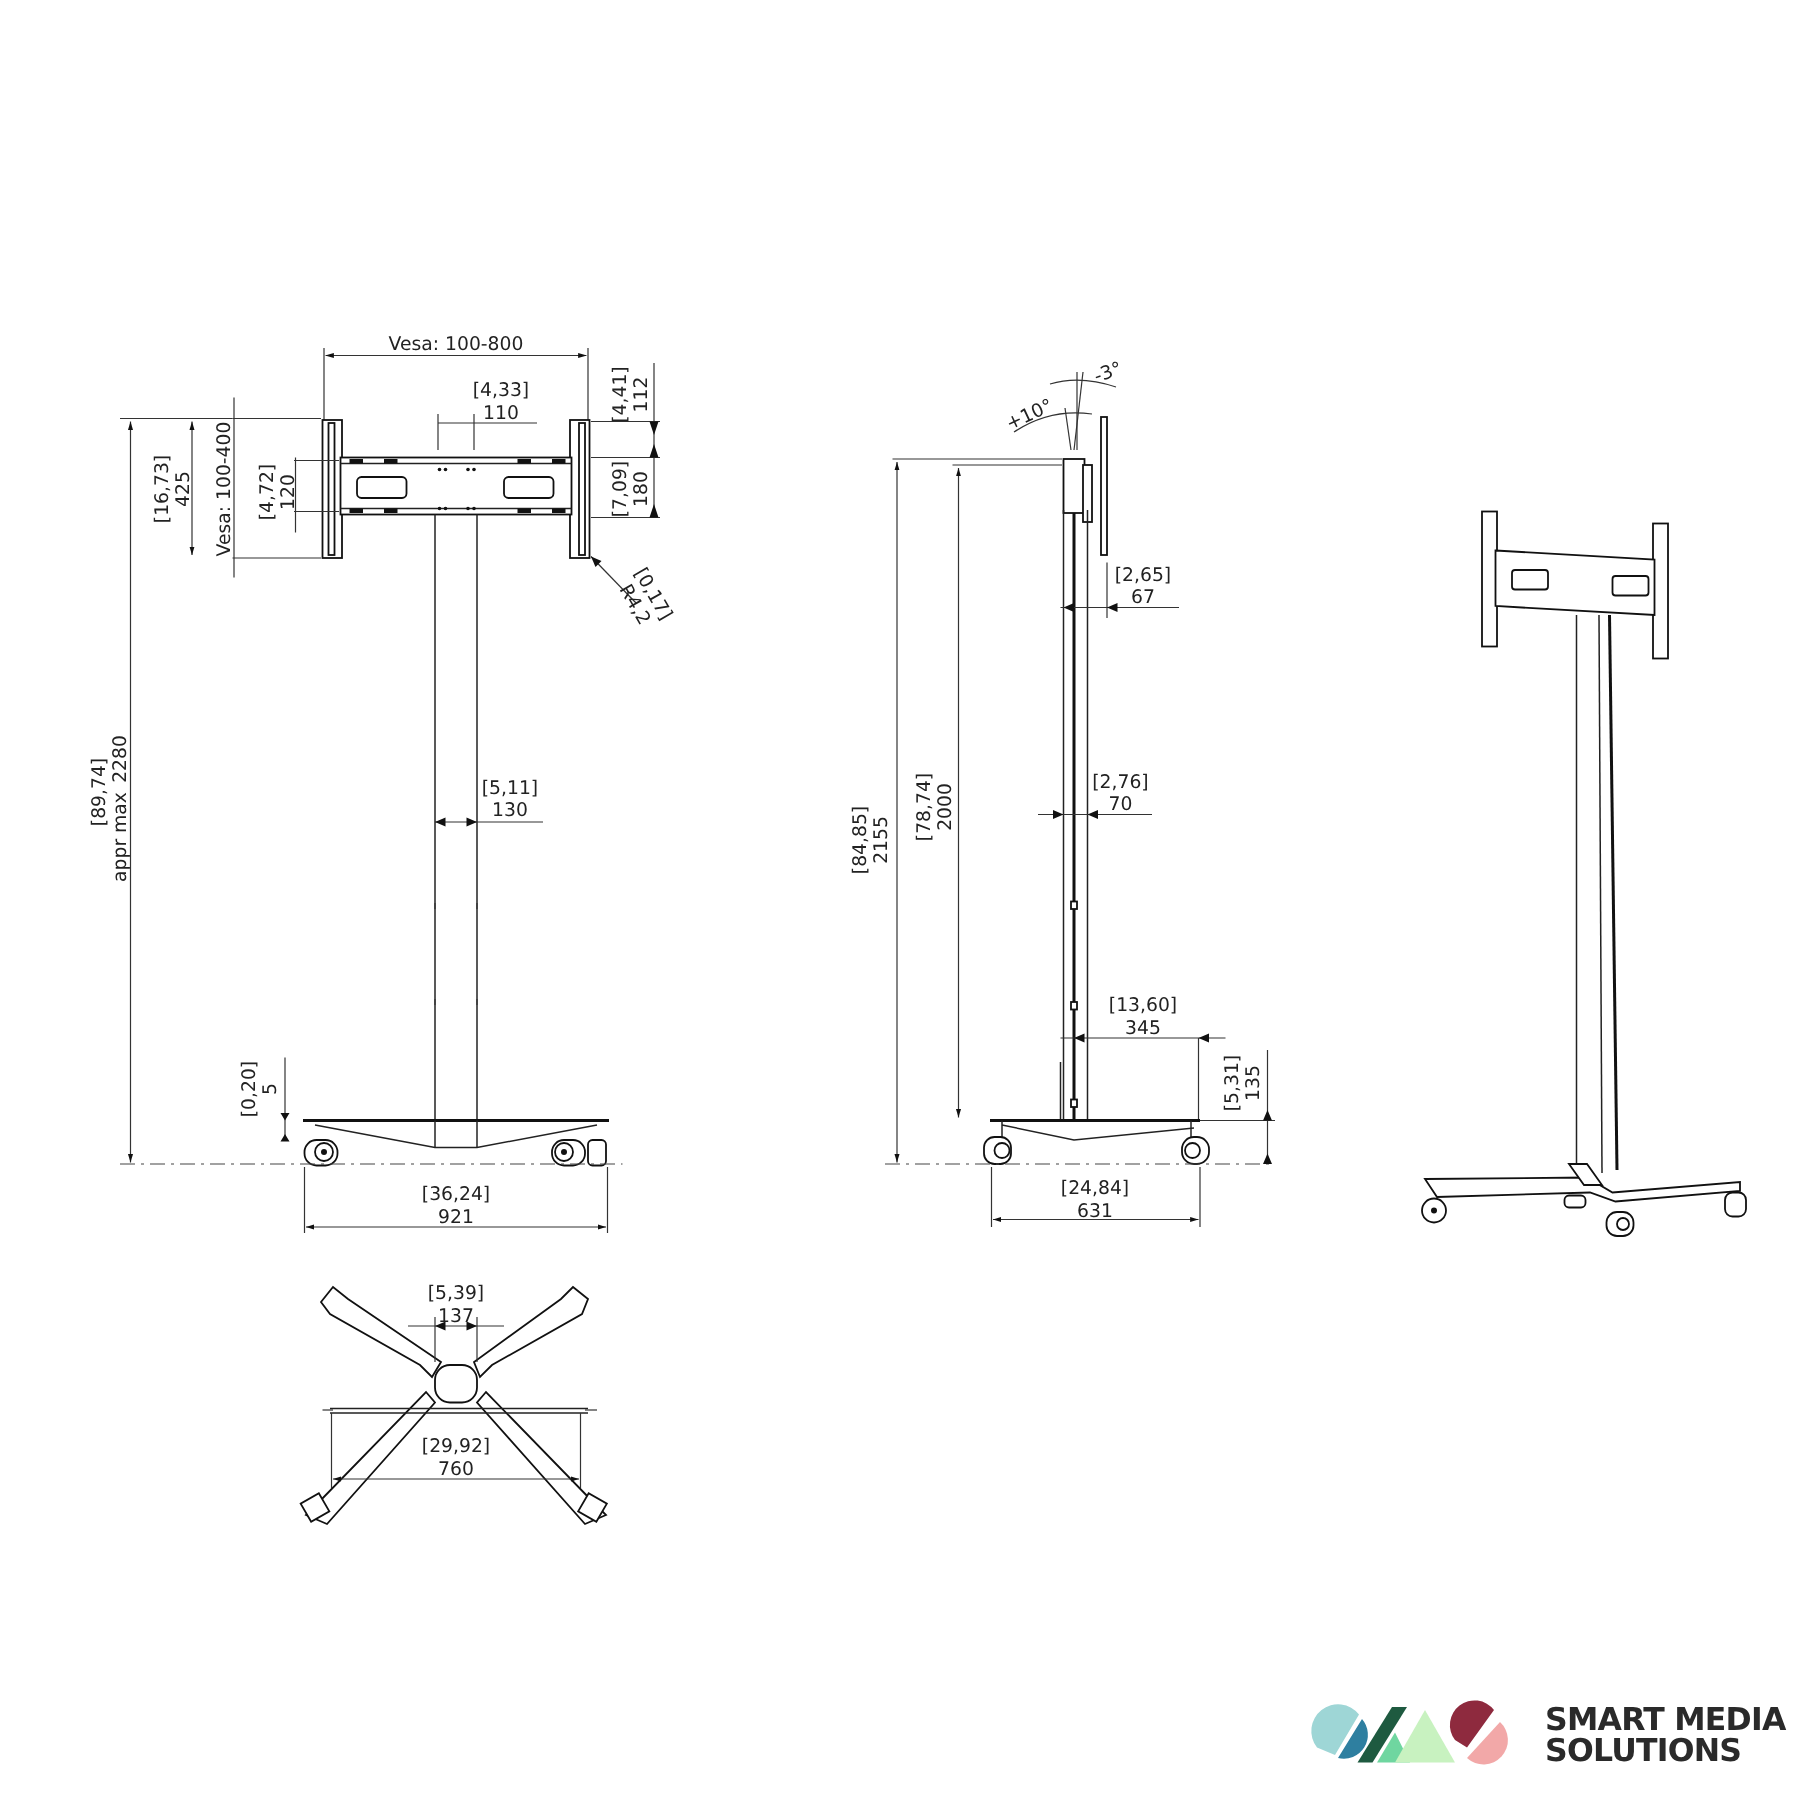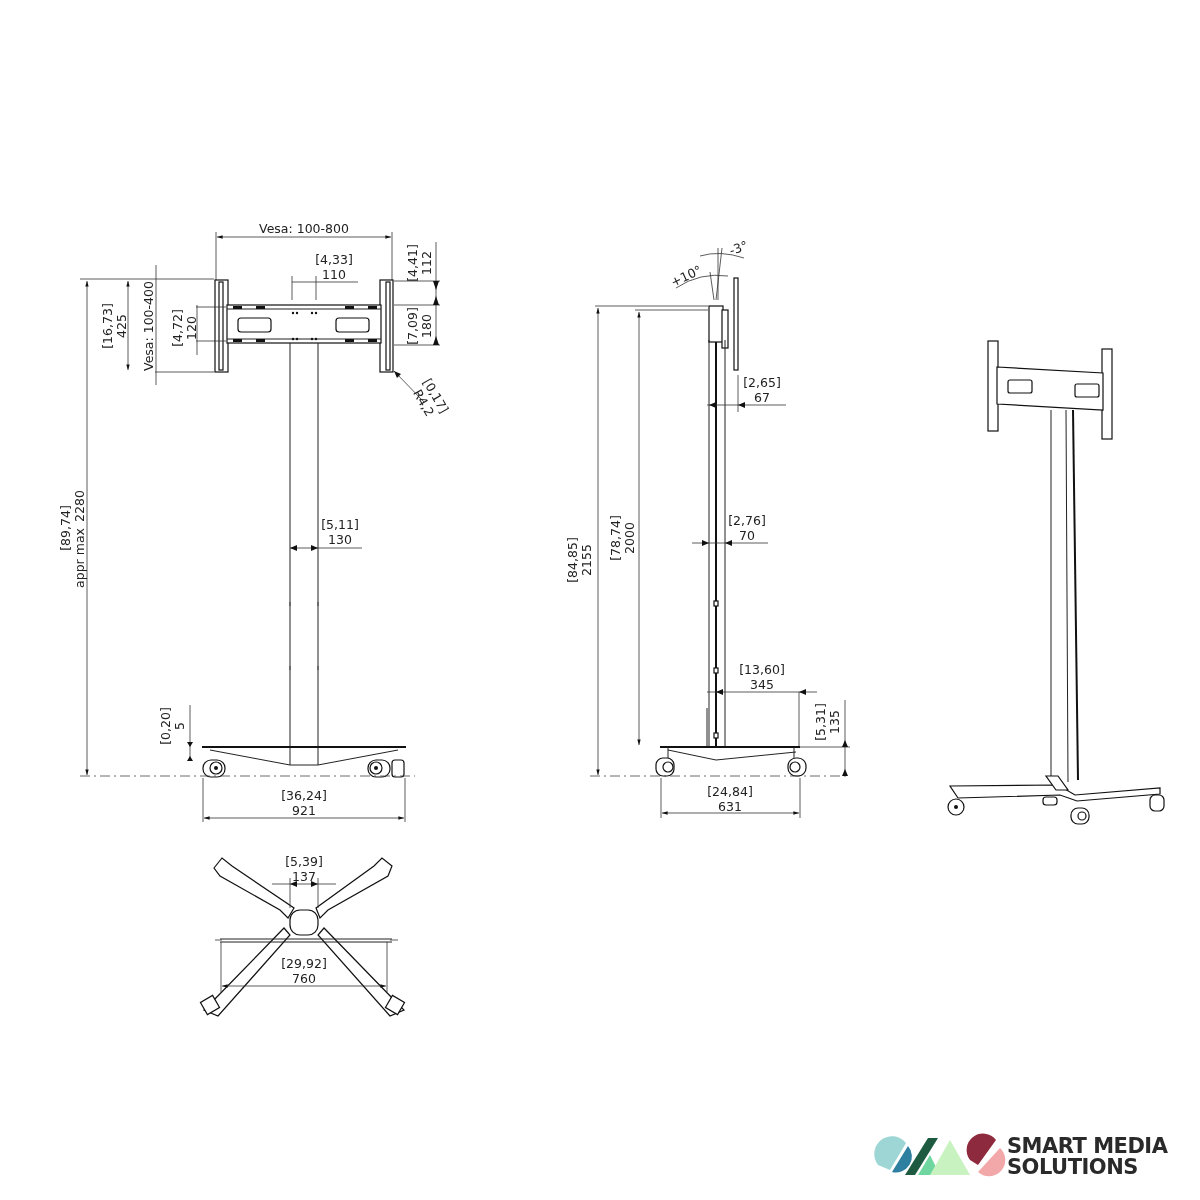--- a/index.html
+++ b/index.html
@@ -6,21 +6,21 @@
   body { width: 1200px; height: 1200px; position: relative; overflow: hidden;
          font-family: "DejaVu Sans", "Liberation Sans", sans-serif; }
   svg { position: absolute; left: 0; top: 0; }
   .dim { font-family: "DejaVu Sans", "Liberation Sans", sans-serif; font-size: 12.5px; fill: #222; }
   .ln { stroke: #222; stroke-width: 1; fill: none; }
   .thin { stroke: #333; stroke-width: 0.8; fill: none; }
   .thick { stroke: #111; stroke-width: 2; fill: none; }
   .solid { fill: #111; }
   .part { fill: #fff; stroke: #111; stroke-width: 1.2; }
   .dash { stroke: #444; stroke-width: 0.8; stroke-dasharray: 10 4 2 4; fill: none; }
-  .brand { position: absolute; left: 1007px; top: 1136px; font-family: "DejaVu Sans", "Liberation Sans", sans-serif;
+  .brand { position: absolute; left: 1030px; top: 1136px; font-family: "DejaVu Sans", "Liberation Sans", sans-serif;
            font-weight: bold; font-size: 21px; line-height: 21px; color: #2a2a2a; letter-spacing: -0.5px; }
 </style>
 </head>
 <body>
 
 <svg width="1200" height="1200" viewBox="0 0 1200 1200">
   <defs>
     <marker id="arr" viewBox="0 0 10 10" refX="10" refY="5" markerWidth="7" markerHeight="7" orient="auto-start-reverse">
       <path d="M0,2 L10,5 L0,8 z" fill="#111"></path>
     </marker>

